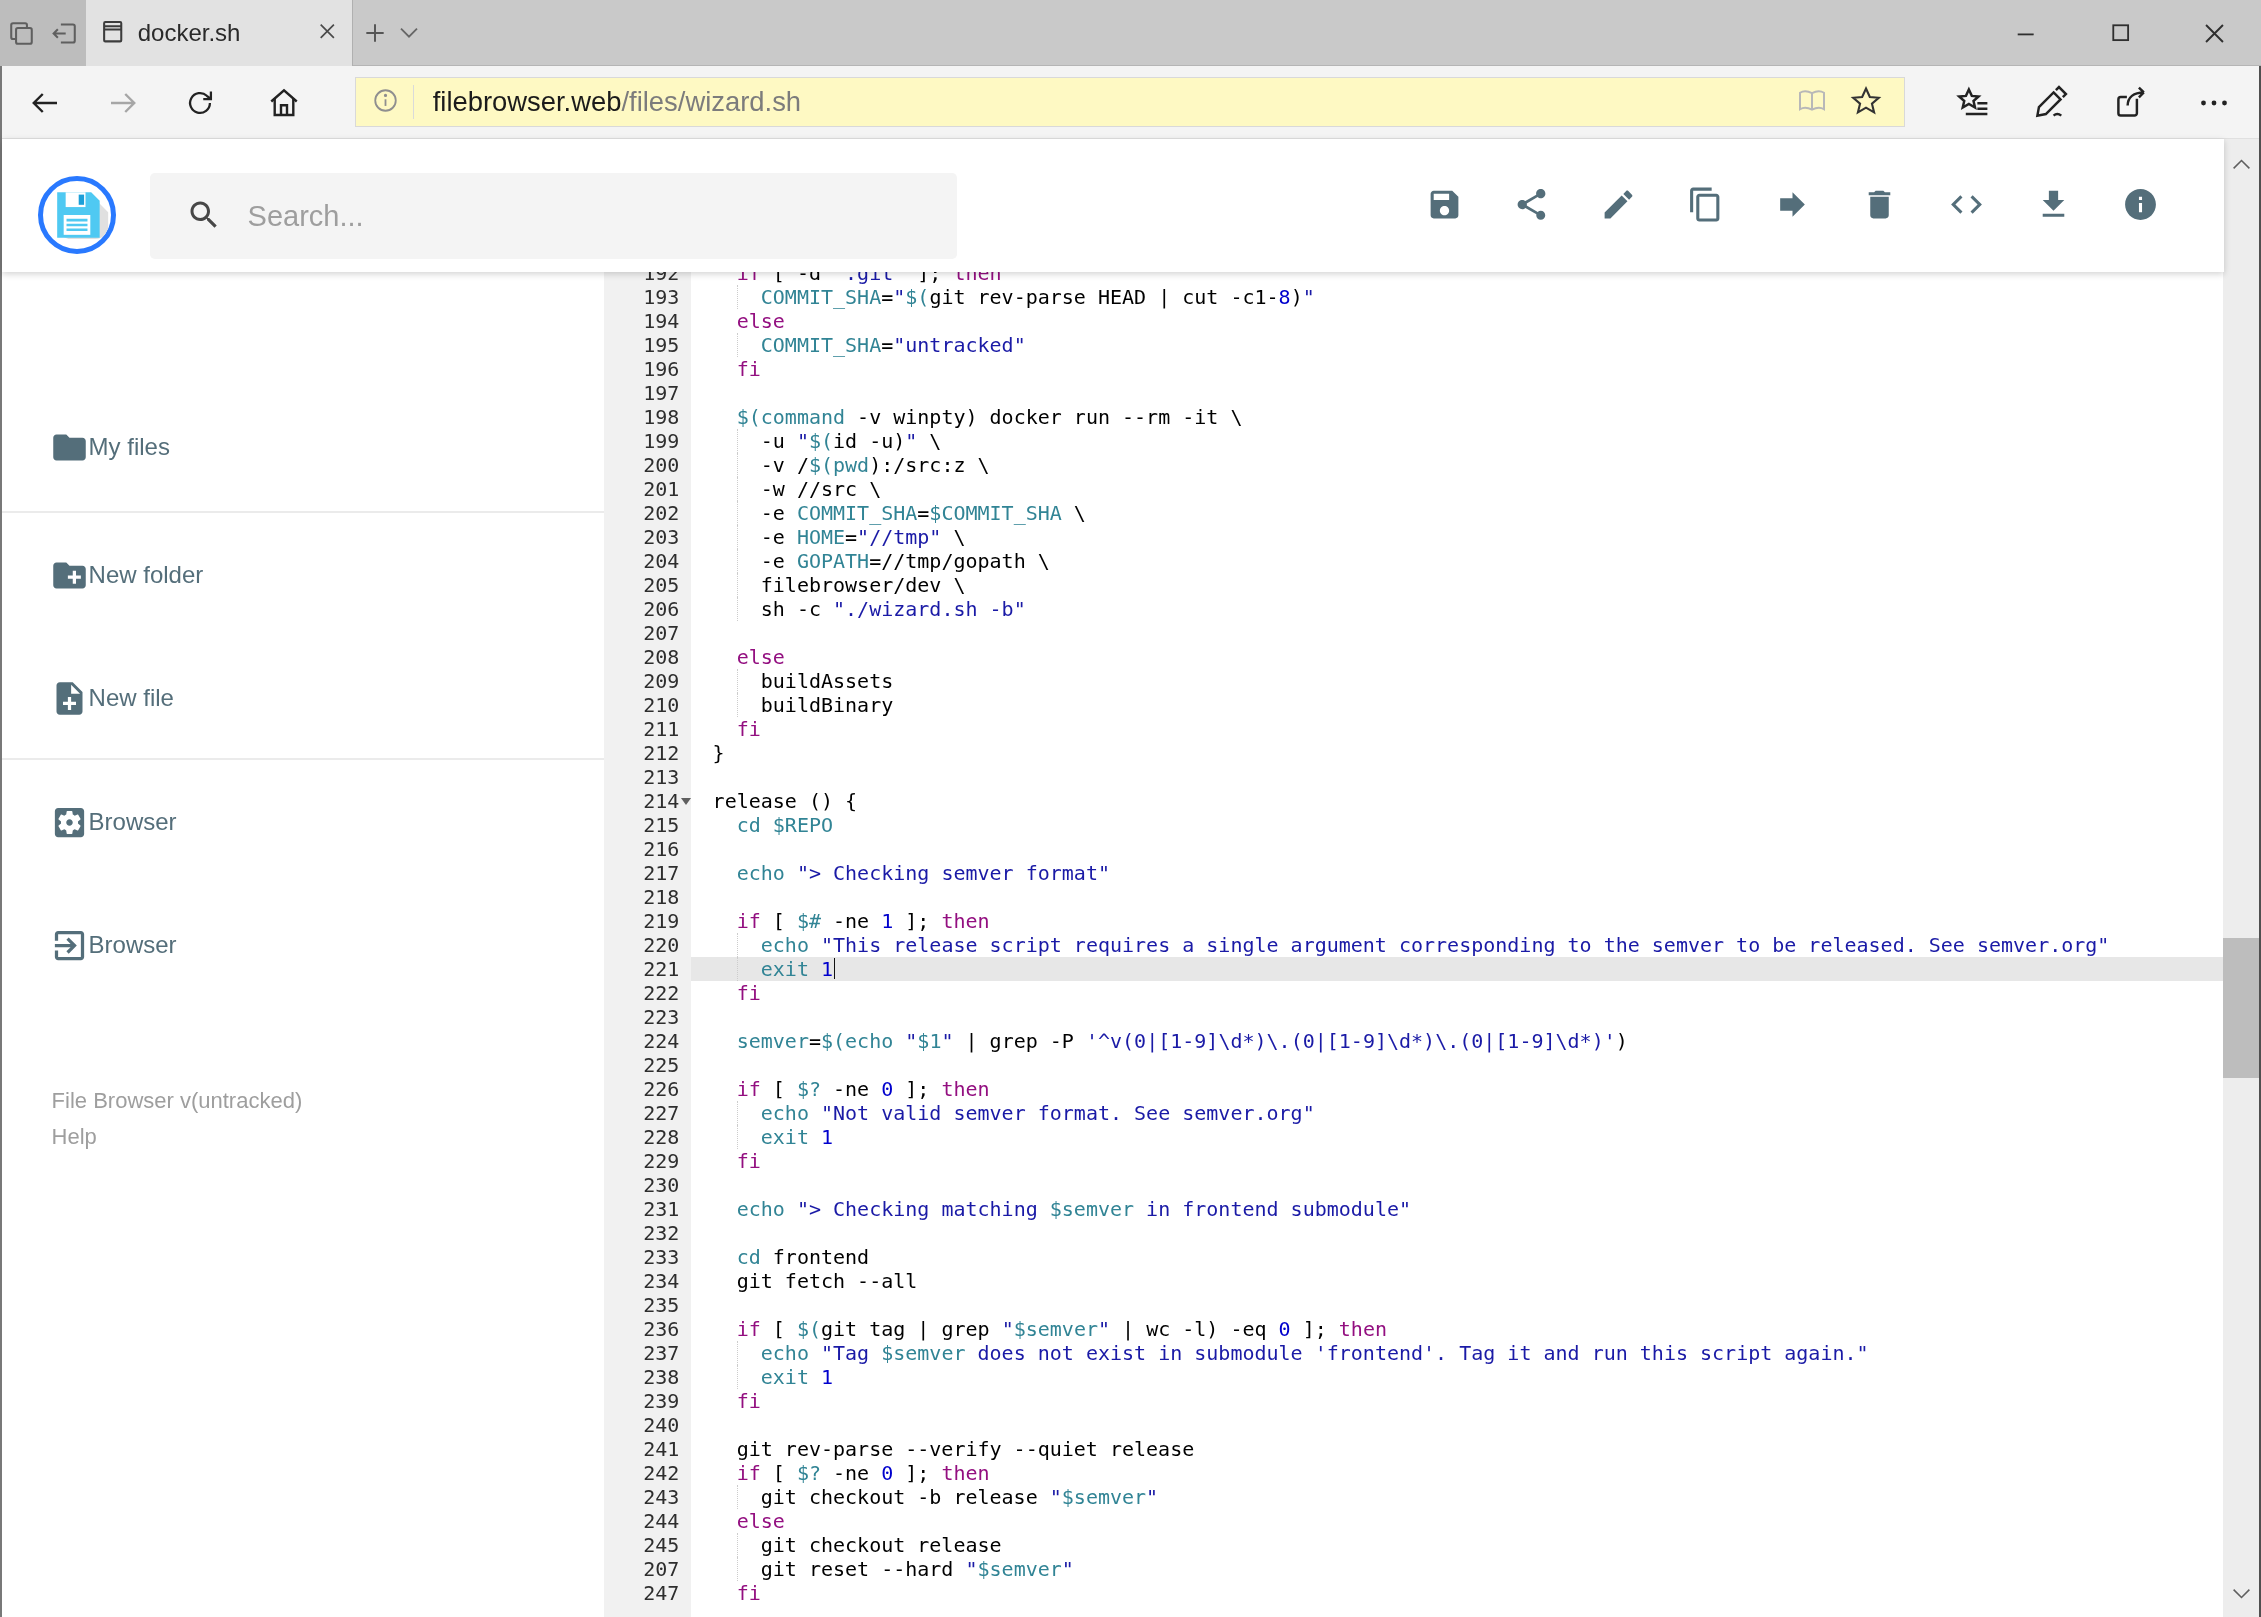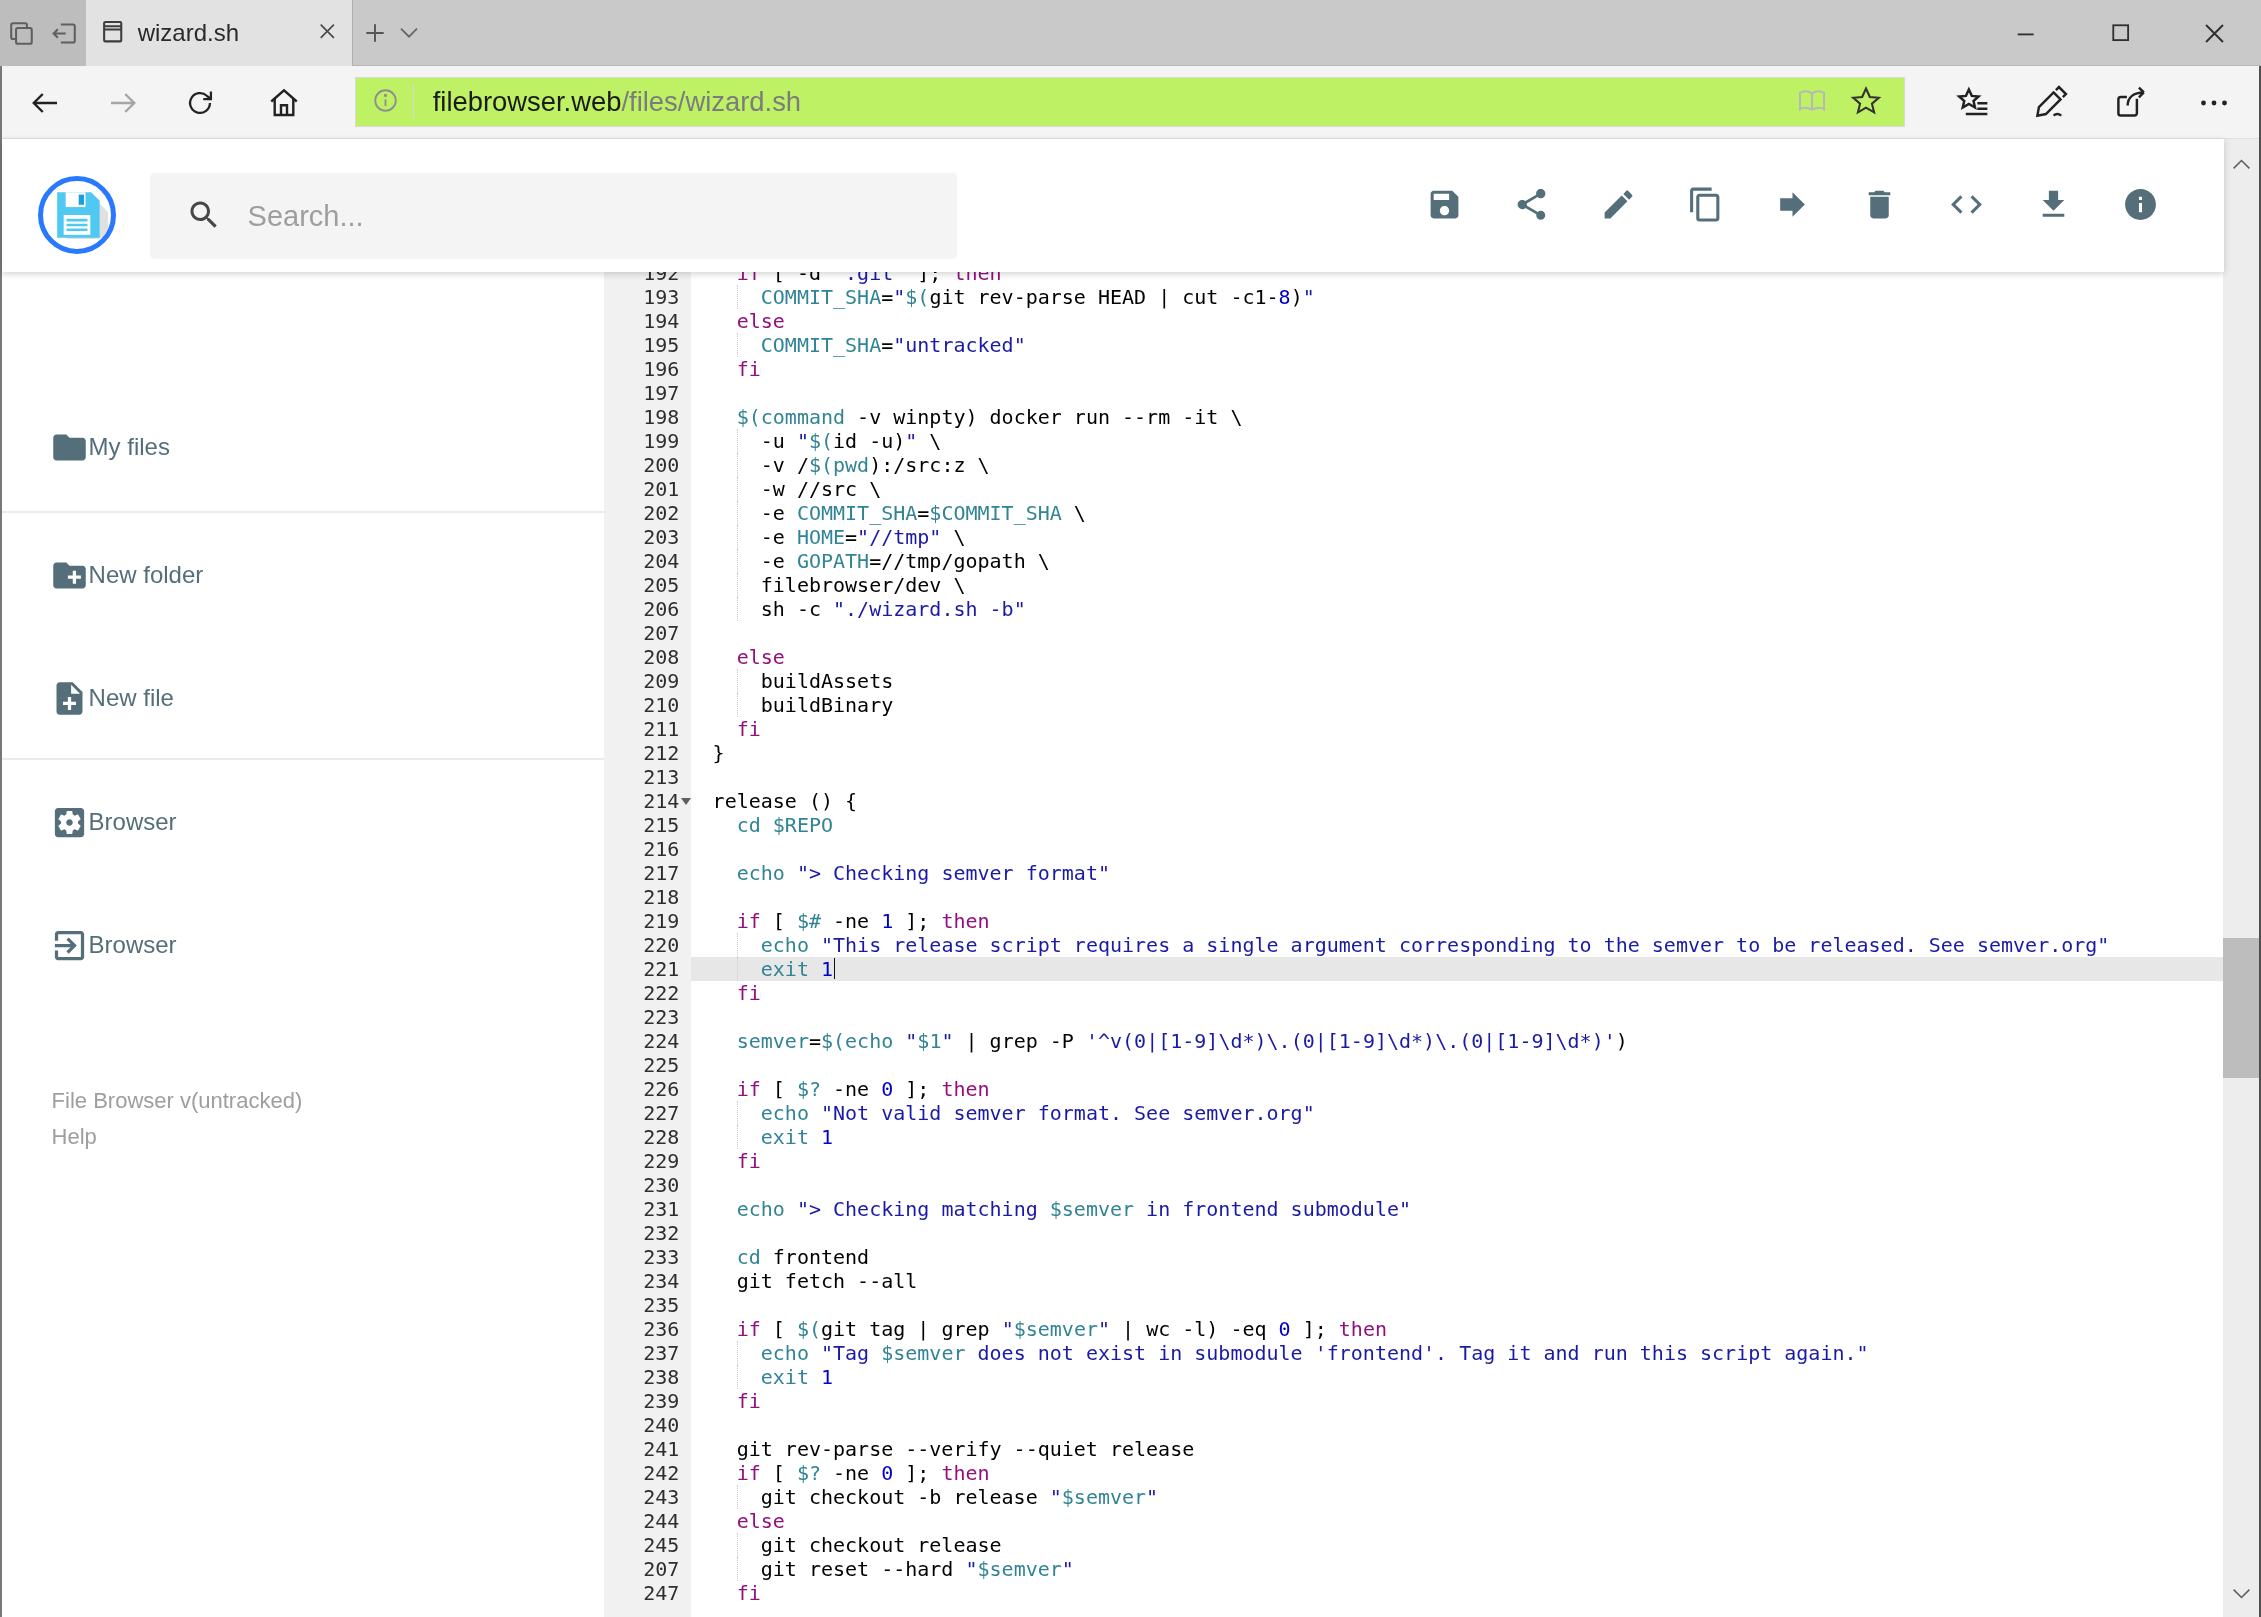--- a/index.html
+++ b/index.html
@@ -20,21 +20,21 @@
   #newtab-btn { position:absolute; left:362px; top:20px; }
   #tabs-chevron { position:absolute; left:397px; top:23.4px; }
   .winbtn { position:absolute; top:0; width:84px; height:66px; display:flex; align-items:center; justify-content:center; }
   #btn-minimize { left:1984px; } #btn-maximize { left:2079px; } #btn-close-window { left:2172px; }
 
   
   #navbar { position:absolute; left:0; top:66px; width:2261px; height:73px;
     background:#f4f4f4; border-bottom:0.8px solid #e0e0e0; }
   .navicon { position:absolute; top:18.6px; width:36px; height:36px; display:flex; align-items:center; justify-content:center; }
   #nav-back { left:27.4px; } #nav-forward { left:105px; } #nav-refresh { left:182px; } #nav-home { left:266px; }
-  #urlbox { position:absolute; left:355px; top:11.3px; width:1550px; height:50px; background:#bef264;
+  #urlbox { position:absolute; left:355px; top:11.3px; width:1550px; height:50px; background:#fef9c3;
     border:0.8px solid #d9d9d9; display:flex; align-items:center; }
   #url-info-icon { margin-left:14.5px; }
   #url-separator { width:0.8px; height:34px; background:#dadada; margin-left:13px; }
   #url-text { margin-left:19.4px; font-size:27.4px; color:#1b1b1b; flex:1; white-space:nowrap; }
   #url-path { color:#7c7c7c; }
   #url-reading, #url-star { margin-right:21px; }
   .navright { position:absolute; top:17px; width:39px; height:39px; display:flex; align-items:center; justify-content:center; }
   #nav-hub { left:1954px; } #nav-pen { left:2031px; } #nav-share { left:2112px; } #nav-more { left:2194px; }
 
   
@@ -109,21 +109,21 @@
       </svg>
     </span>
   </div>
   <div id="tab">
     <span id="tab-favicon">
       <svg width="27.4" height="27.4" viewBox="0 0 24 24" fill="none" stroke="#3c3c3c" stroke-width="1.8">
         <rect x="4.5" y="3.5" width="15" height="17" rx="1"></rect>
         <path d="M4.5 7.2h15M4.5 10h15"></path>
       </svg>
     </span>
-    <span id="tab-title">wizard.sh</span>
+    <span id="tab-title">docker.sh</span>
     <span id="tab-close">
       <svg width="22.6" height="22.6" viewBox="0 0 24 24" stroke="#4a4a4a" stroke-width="1.8">
           <path d="M5 5l14 14M19 5L5 19"></path>
         </svg>
     </span>
   </div>
   <span id="newtab-btn">
     <svg width="26" height="26" viewBox="0 0 24 24" stroke="#555" stroke-width="1.8">
         <path d="M12 4v16M4 12h16"></path>
       </svg>

